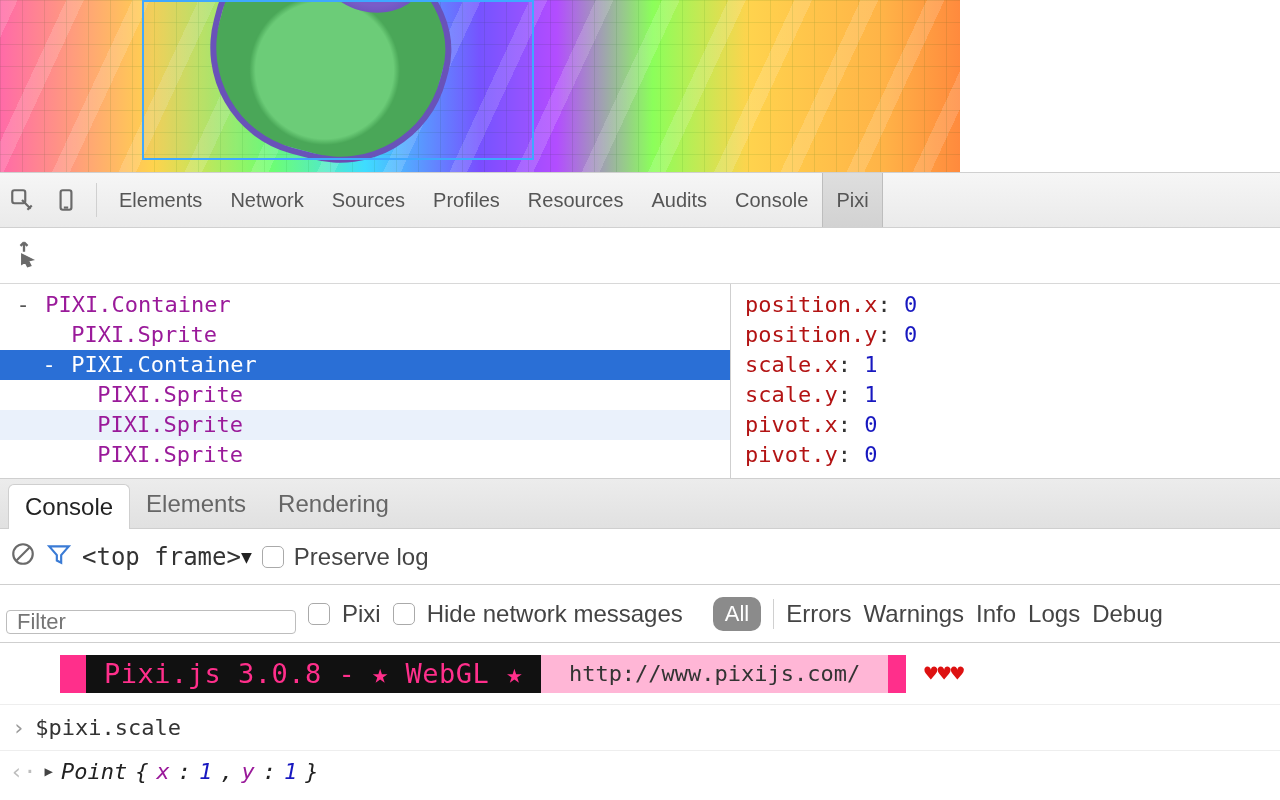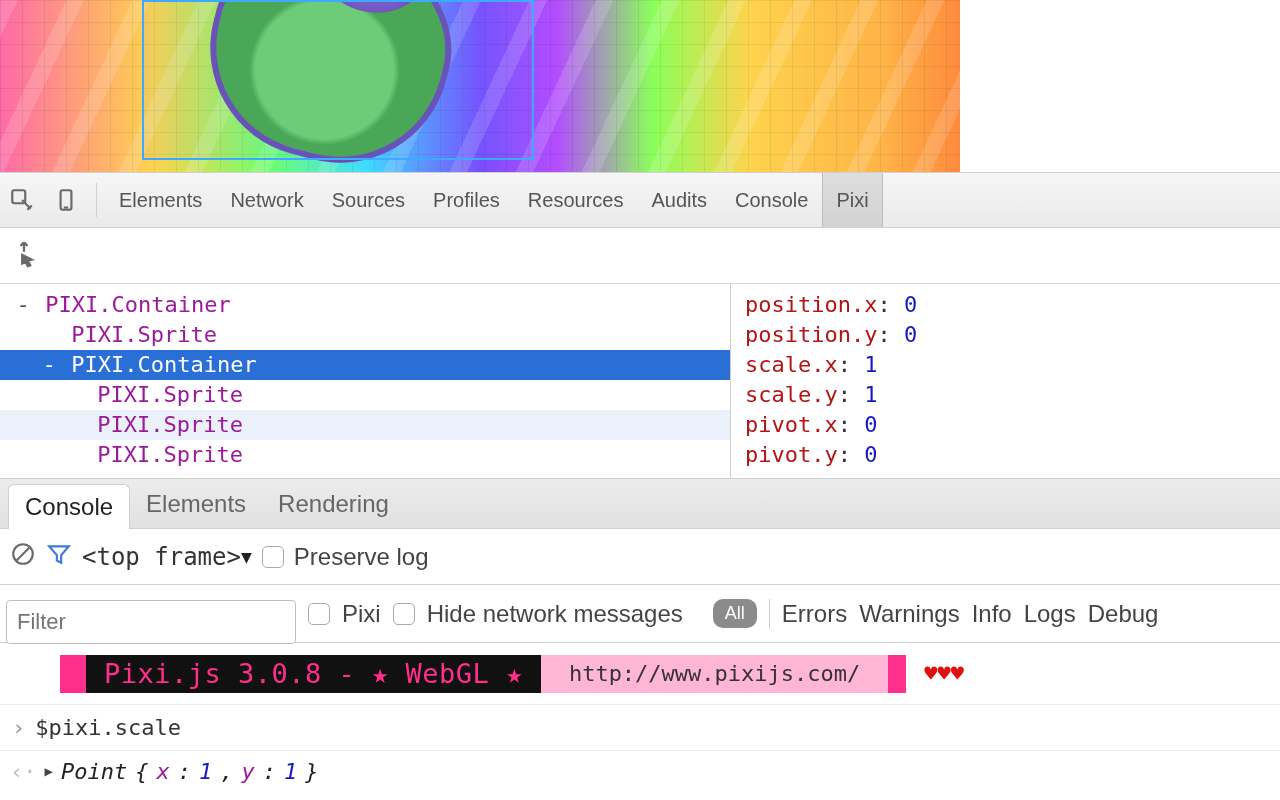--- a/index.html
+++ b/index.html
@@ -105,25 +105,25 @@
 .frame-select .caret { font-size: 18px; color: #222; }
 .checkbox {
   width: 22px; height: 22px; border: 1px solid #aaa; border-radius: 5px; background: #fff;
 }
 
 .console-filters {
   height: 58px; display: flex; align-items: center; gap: 12px; padding: 0 6px;
   border-bottom: 1px solid #cfcfcf; font-size: 24px; color: #444;
 }
 .console-filters input[type=text] {
-  width: 290px; height: 44px; border: 1px solid #bdbdbd; border-radius: 4px;
+  width: 290px; height: 24px; border: 1px solid #bdbdbd; border-radius: 4px;
   padding: 0 10px; font-size: 22px; color: #666; background: #fff; margin-top: 16px;
 }
 .pill {
-  background: #8b8b8b; color: #fff; border-radius: 10px; padding: 4px 12px; font-size: 18px;
+  background: #8b8b8b; color: #fff; border-radius: 10px; padding: 4px 12px; font-size: 22px;
 }
 .vsep2 { width: 1px; height: 30px; background: #d0d0d0; }
 
 .console-body { font-family: Menlo, Consolas, monospace; }
 .badge-line {
   height: 62px; display: flex; align-items: center; padding-left: 60px; border-bottom: 1px solid #eee;
 }
 .badge-left {
   height: 38px; display: flex; align-items: center;
 }

